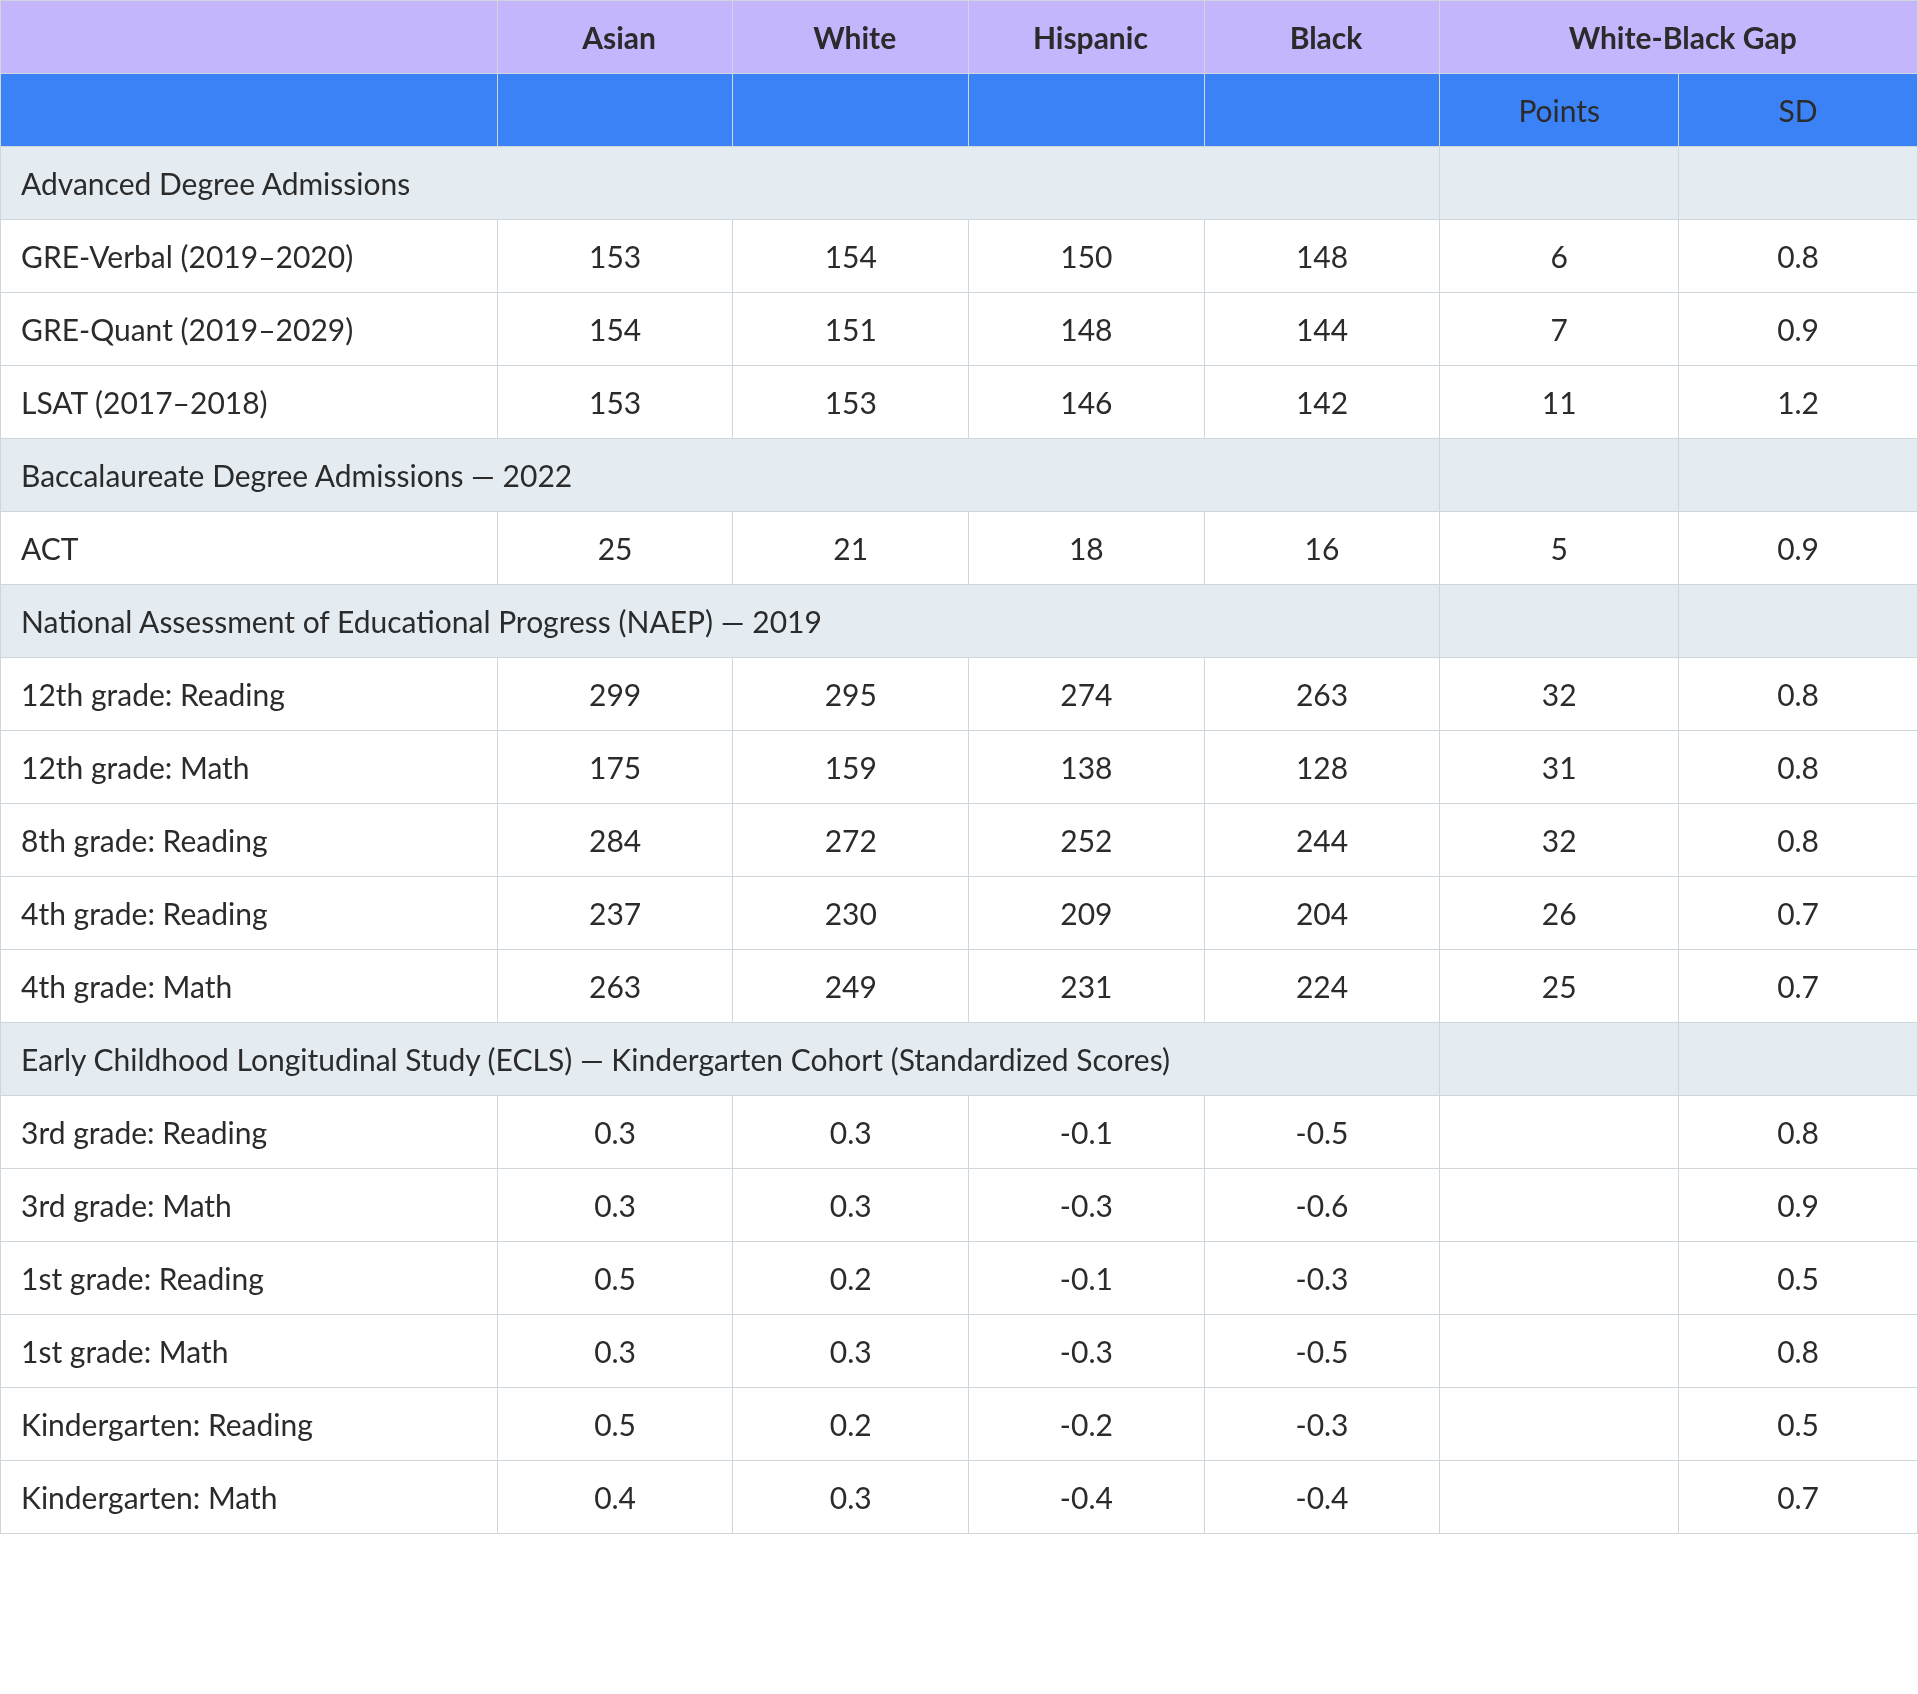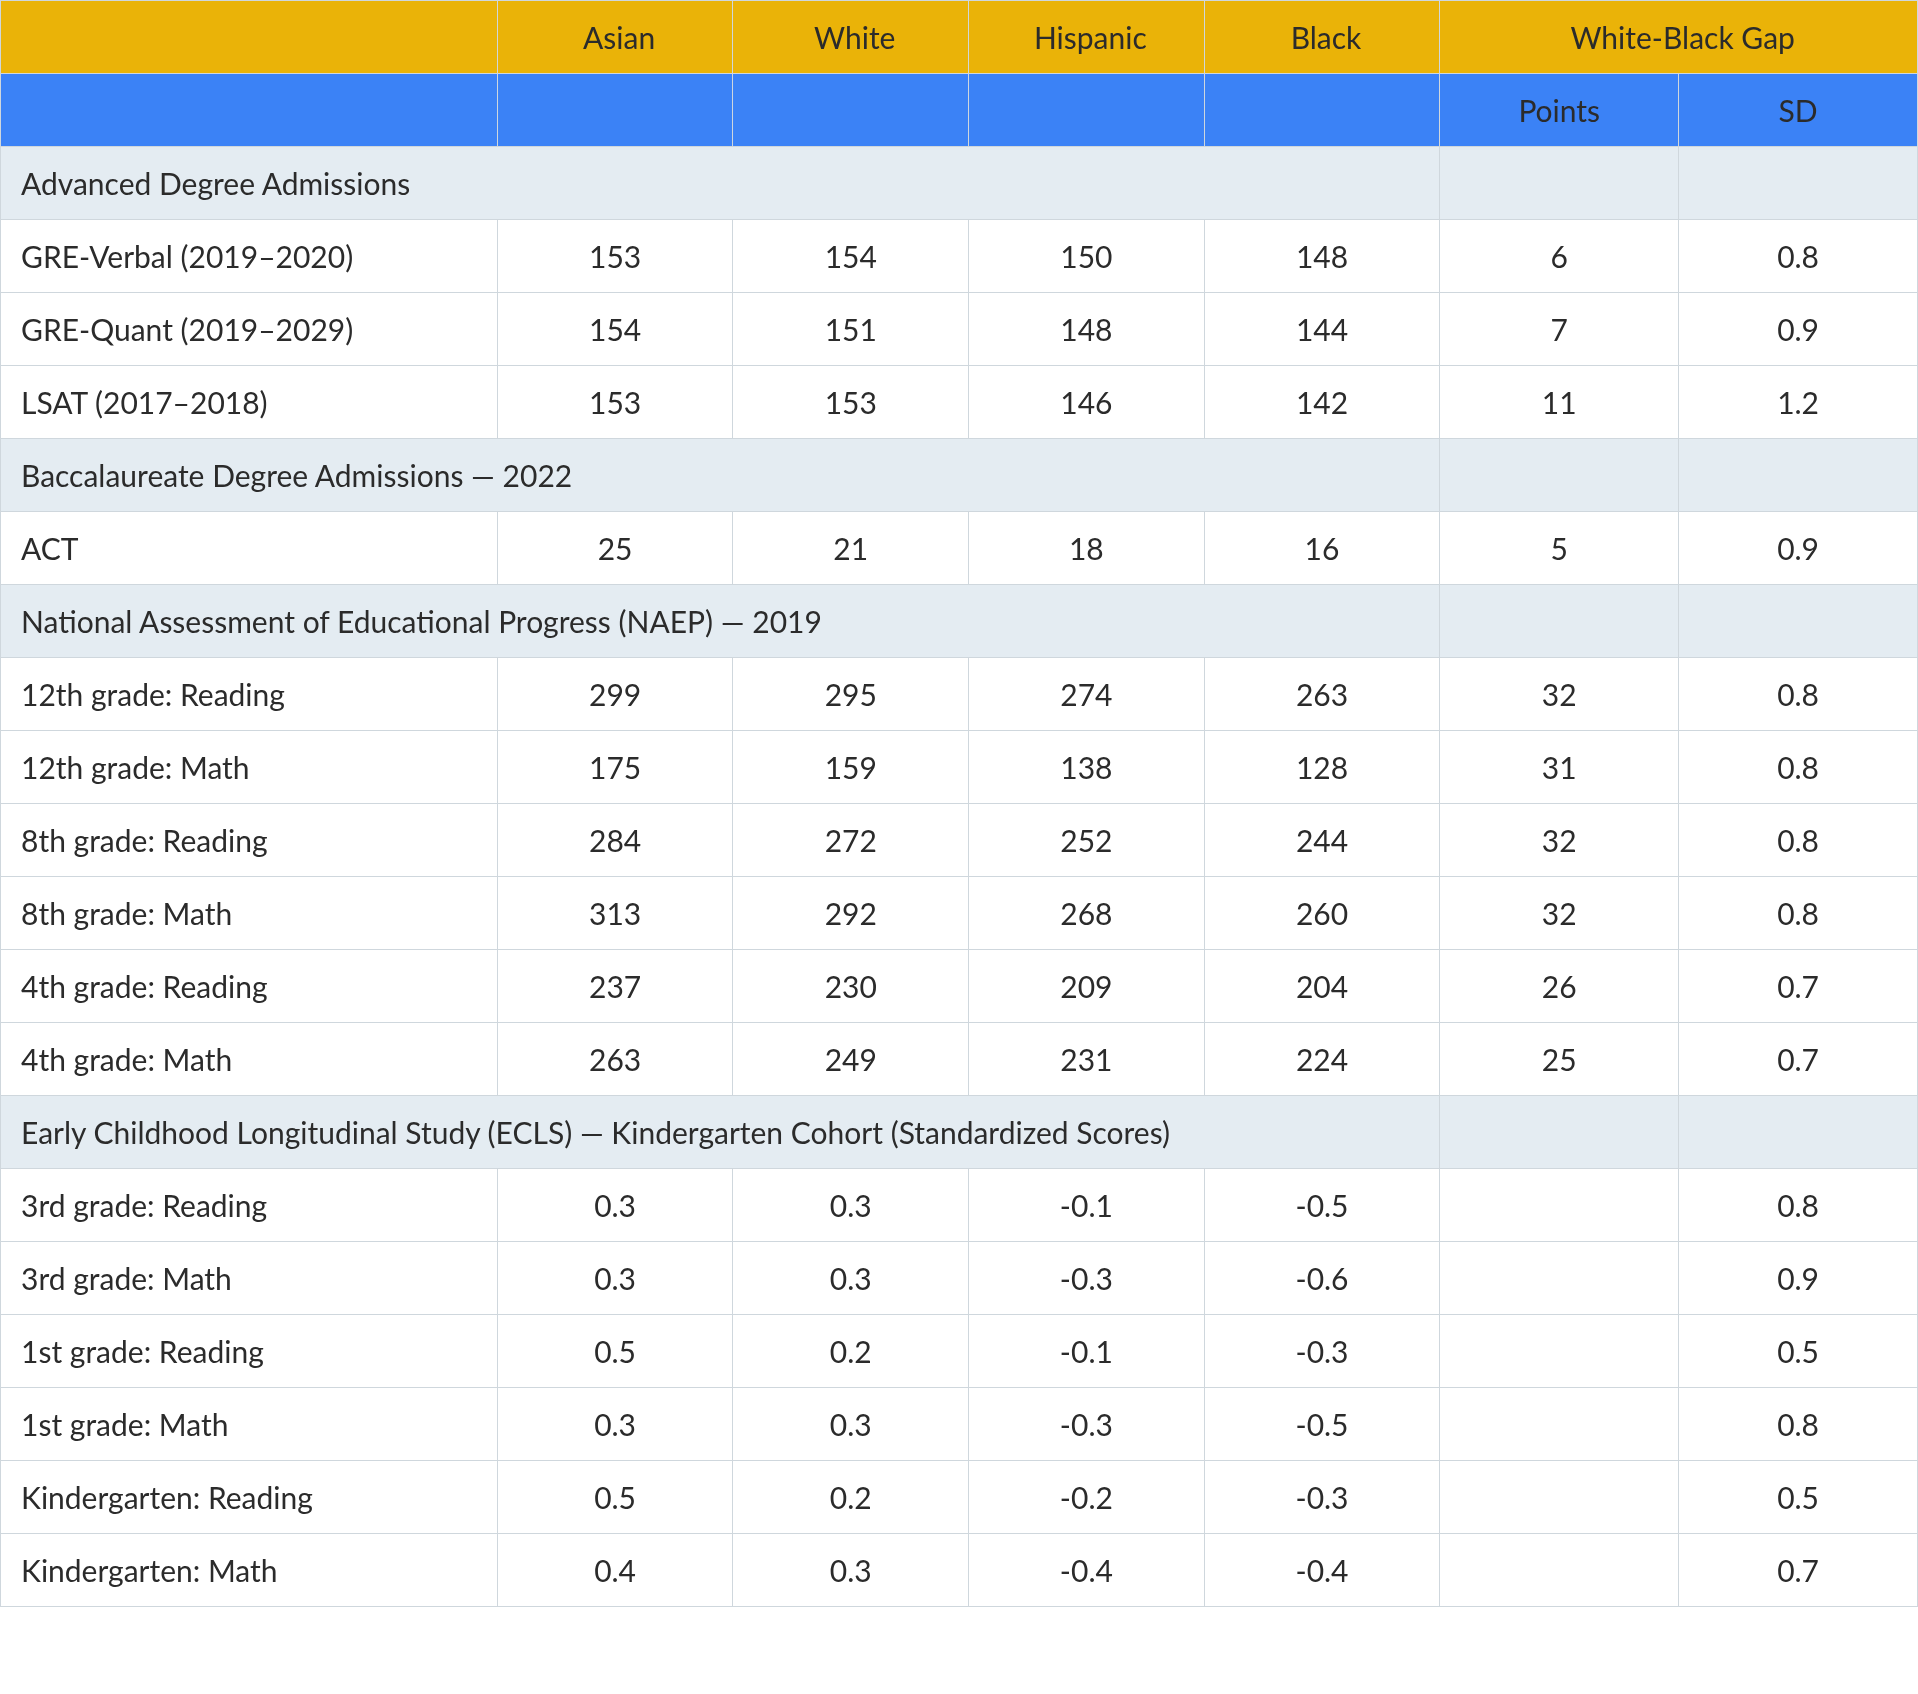--- a/index.html
+++ b/index.html
@@ -26,22 +26,22 @@
     border-left: 1px solid #cfd7dd;
     padding: 18px 20px;
     text-align: center;
     font-weight: 400;
     height: 70px;
     box-sizing: border-box;
     overflow: hidden;
     white-space: nowrap;
   }
   thead th {
-    background: #eab308;
-    font-weight: 400;
+    background: #c4b5fd;
+    font-weight: 700;
     padding-left: 28px;
   }
   colgroup .c-label { width: 26%; }
   colgroup .c-val   { width: 12.333%; }
   colgroup .c-pts   { width: 12.5%; }
   colgroup .c-sd    { width: 12.5%; }
 
   
   td.label-cell {
     text-align: left;
@@ -165,29 +165,20 @@
         <tr>
           <td class="label-cell">8th grade: Reading</td>
           <td>284</td>
           <td>272</td>
           <td>252</td>
           <td>244</td>
           <td>32</td>
           <td>0.8</td>
         </tr>
         <tr>
-          <td class="label-cell">8th grade: Math</td>
-          <td>313</td>
-          <td>292</td>
-          <td>268</td>
-          <td>260</td>
-          <td>32</td>
-          <td>0.8</td>
-        </tr>
-        <tr>
           <td class="label-cell">4th grade: Reading</td>
           <td>237</td>
           <td>230</td>
           <td>209</td>
           <td>204</td>
           <td>26</td>
           <td>0.7</td>
         </tr>
         <tr>
           <td class="label-cell">4th grade: Math</td>

